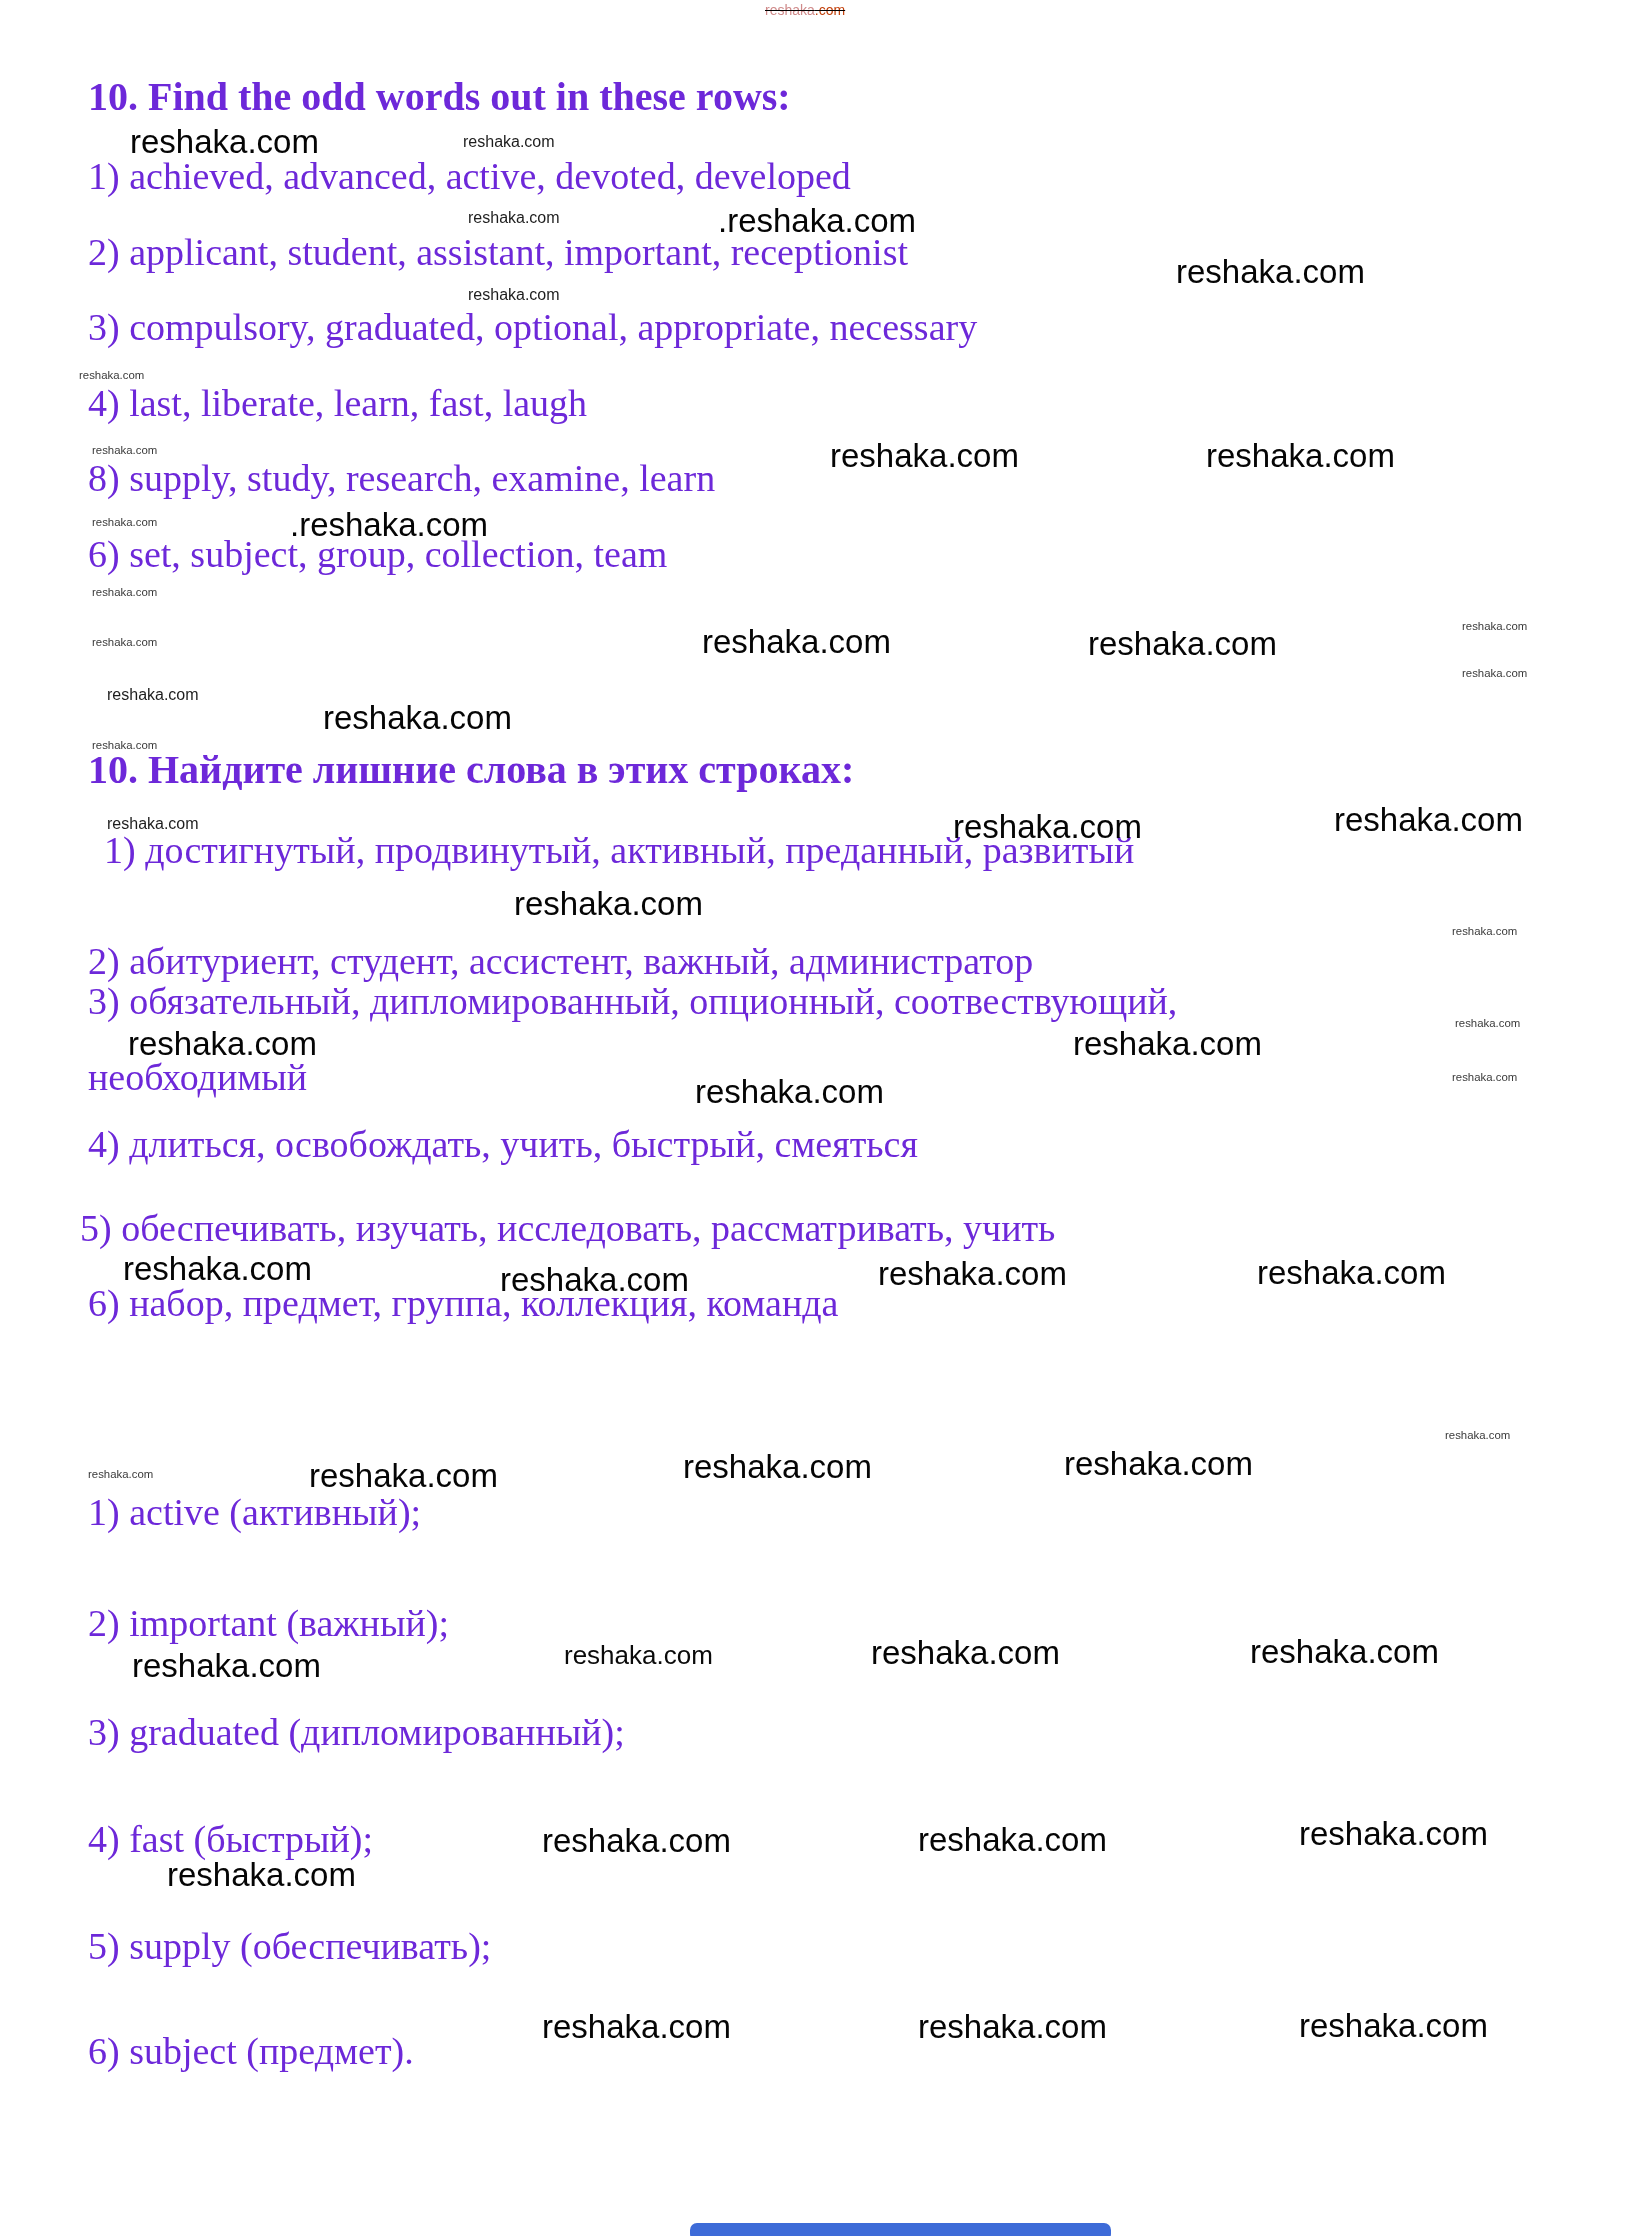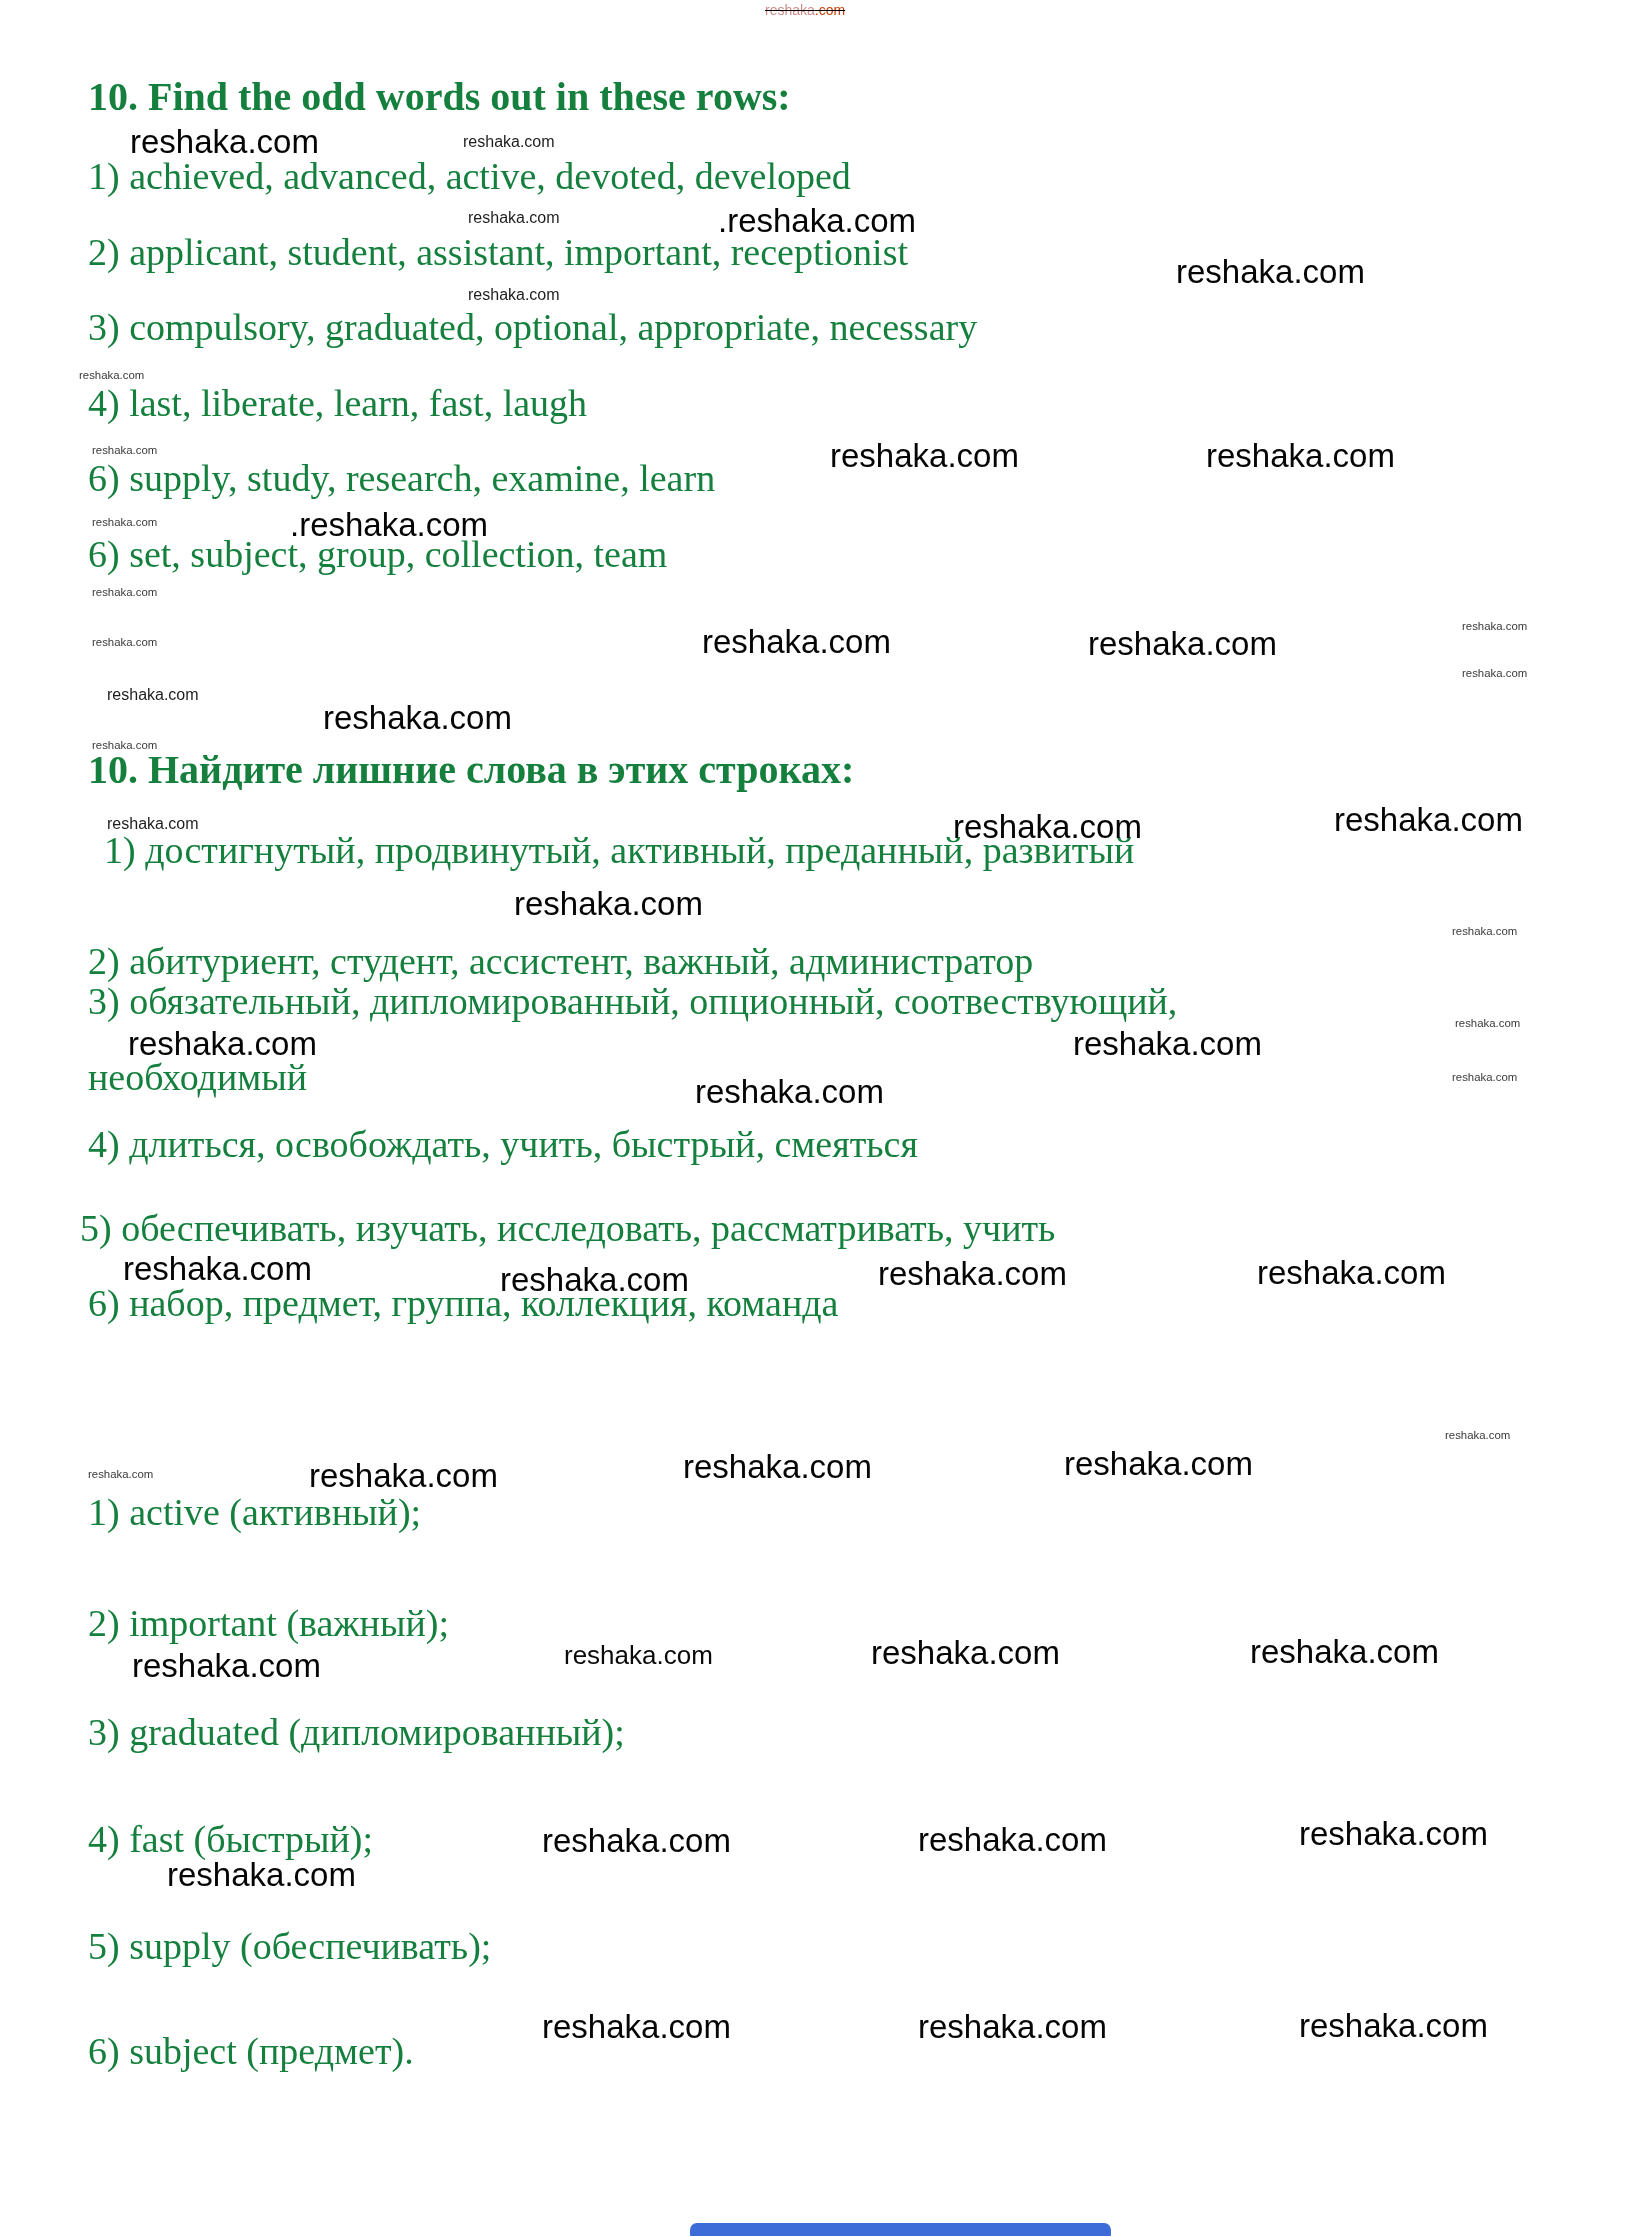--- a/index.html
+++ b/index.html
@@ -10,21 +10,21 @@
     background: #ffffff;
     overflow: hidden;
     font-family: "Liberation Serif", serif;
     color: #000;
   }
   .line {
     position: absolute;
     font-family: "Liberation Serif", serif;
     font-size: 38px;
     line-height: 1.1;
-    color: #15803d;
+    color: #6d28d9;
     white-space: nowrap;
   }
   .title {
     font-weight: bold;
     font-size: 40px;
   }
   .wm {
     position: absolute;
     font-family: "Liberation Sans", sans-serif;
     color: #000;
@@ -63,21 +63,21 @@
 
   <div class="top-wm">
     <span class="p1">reshaka</span><span class="p2">.com</span>
   </div>
 
   <div class="line title" style="left:88px; top:75px;">10. Find the odd words out in these rows:</div>
   <div class="line" style="left:88px; top:156px;">1) achieved, advanced, active, devoted, developed</div>
   <div class="line" style="left:88px; top:232px;">2) applicant, student, assistant, important, receptionist</div>
   <div class="line" style="left:88px; top:307px;">3) compulsory, graduated, optional, appropriate, necessary</div>
   <div class="line" style="left:88px; top:383px;">4) last, liberate, learn, fast, laugh</div>
-  <div class="line" style="left:88px; top:458px;">6) supply, study, research, examine, learn</div>
+  <div class="line" style="left:88px; top:458px;">8) supply, study, research, examine, learn</div>
   <div class="line" style="left:88px; top:534px;">6) set, subject, group, collection, team</div>
 
   <div class="line title" style="left:88px; top:748px;">10. Найдите лишние слова в этих строках:</div>
   <div class="line" style="left:104px; top:830px;text-align:right;">1) достигнутый, продвинутый, активный, преданный, развитый</div>
   <div class="line" style="left:88px; top:906px;margin-top:35px;">2) абитуриент, студент, ассистент, важный, администратор</div>
   <div class="line" style="left:88px; top:981px;">3) обязательный, дипломированный, опционный, соотвествующий,</div>
   <div class="line" style="left:88px; top:1057px;">необходимый</div>
   <div class="line" style="left:88px; top:1124px;">4) длиться, освобождать, учить, быстрый, смеяться</div>
   <div class="line" style="left:80px; top:1208px;">5) обеспечивать, изучать, исследовать, рассматривать, учить</div>
   <div class="line" style="left:88px; top:1283px;">6) набор, предмет, группа, коллекция, команда</div>

